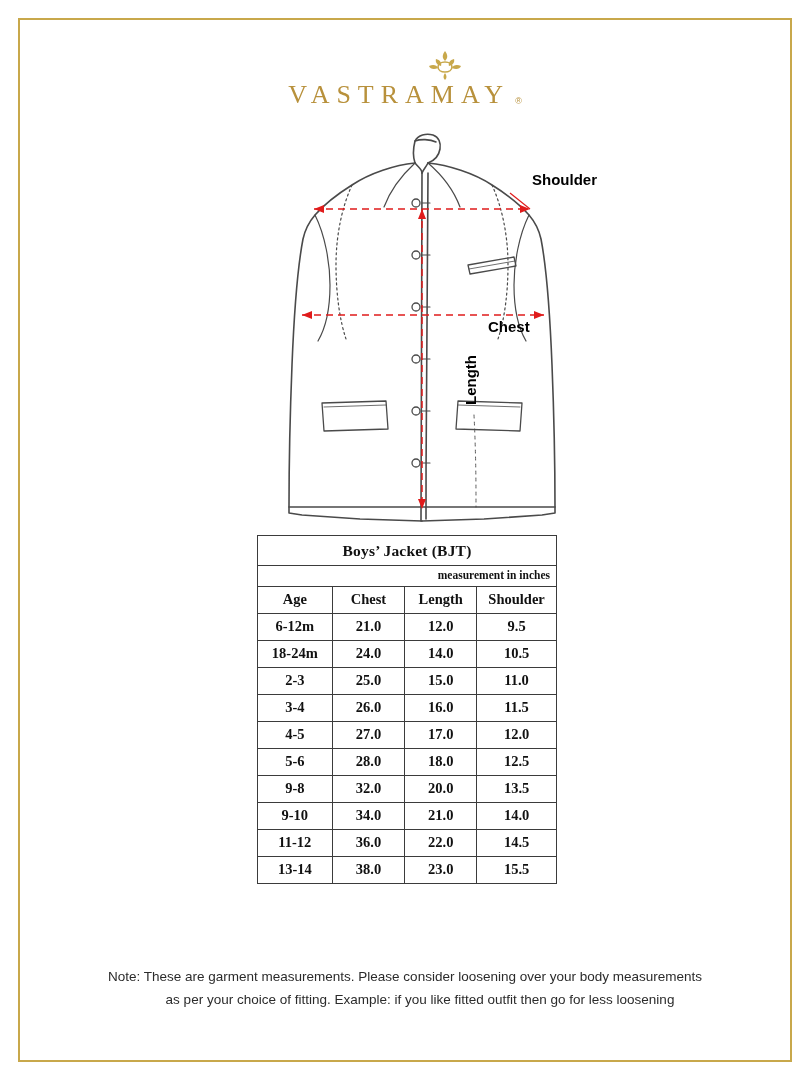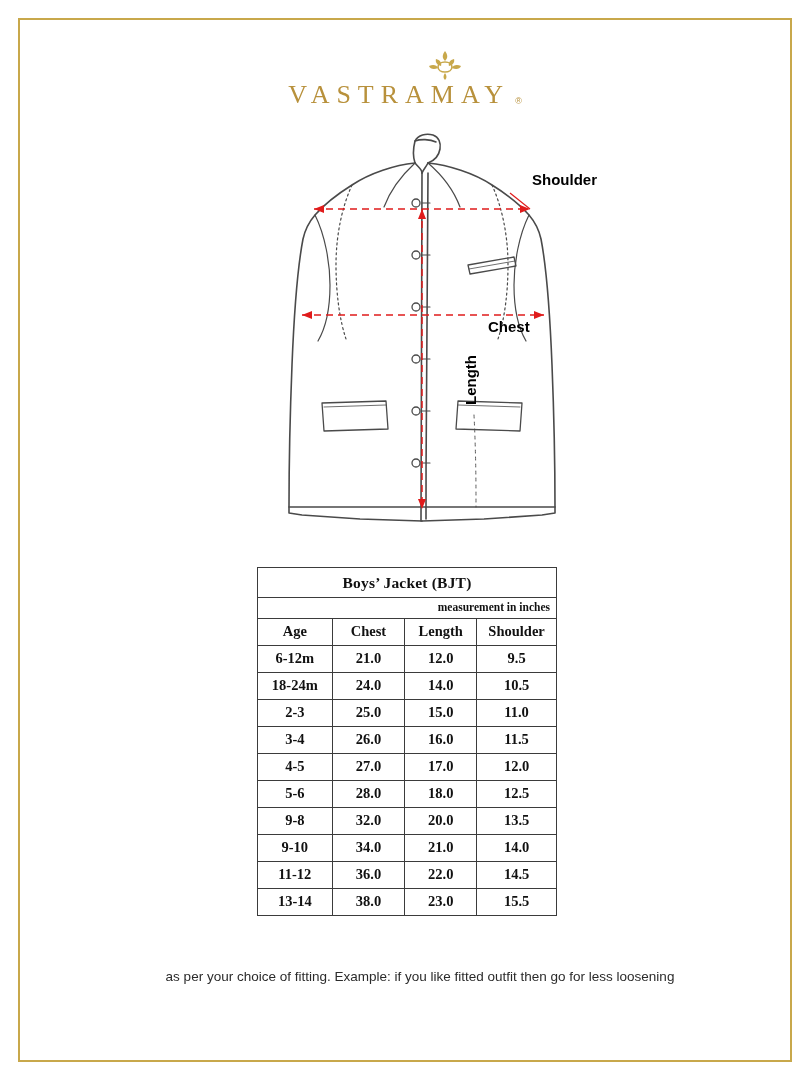--- a/index.html
+++ b/index.html
@@ -71,21 +71,20 @@
     left: 392px; top: 290px;
     transform: rotate(-90deg);
     transform-origin: left top;
   }
 
   
   .size-table-wrap {
     position: absolute;
     left: 237px; top: 515px;
     width: 348px;
-    margin-top: 32px;
   }
   table.size-table {
     border-collapse: collapse;
     width: 300px;
     font-family: "Liberation Serif", serif;
   }
   table.size-table td, table.size-table th {
     border: 1px solid #3b3b3b;
     text-align: center;
     font-size: 14.5px;
@@ -320,16 +319,17 @@
           <td>13-14</td>
           <td>38.0</td>
           <td>23.0</td>
           <td>15.5</td>
         </tr>
       </tbody>
     </table>
   </div>
 
   <div class="note">
+    <div>Note: These are garment measurements. Please consider loosening over your body measurements</div>
     <div class="l2">as per your choice of fitting. Example: if you like fitted outfit then go for less loosening</div>
   </div>
 
 </div>
 
 </body></html>

